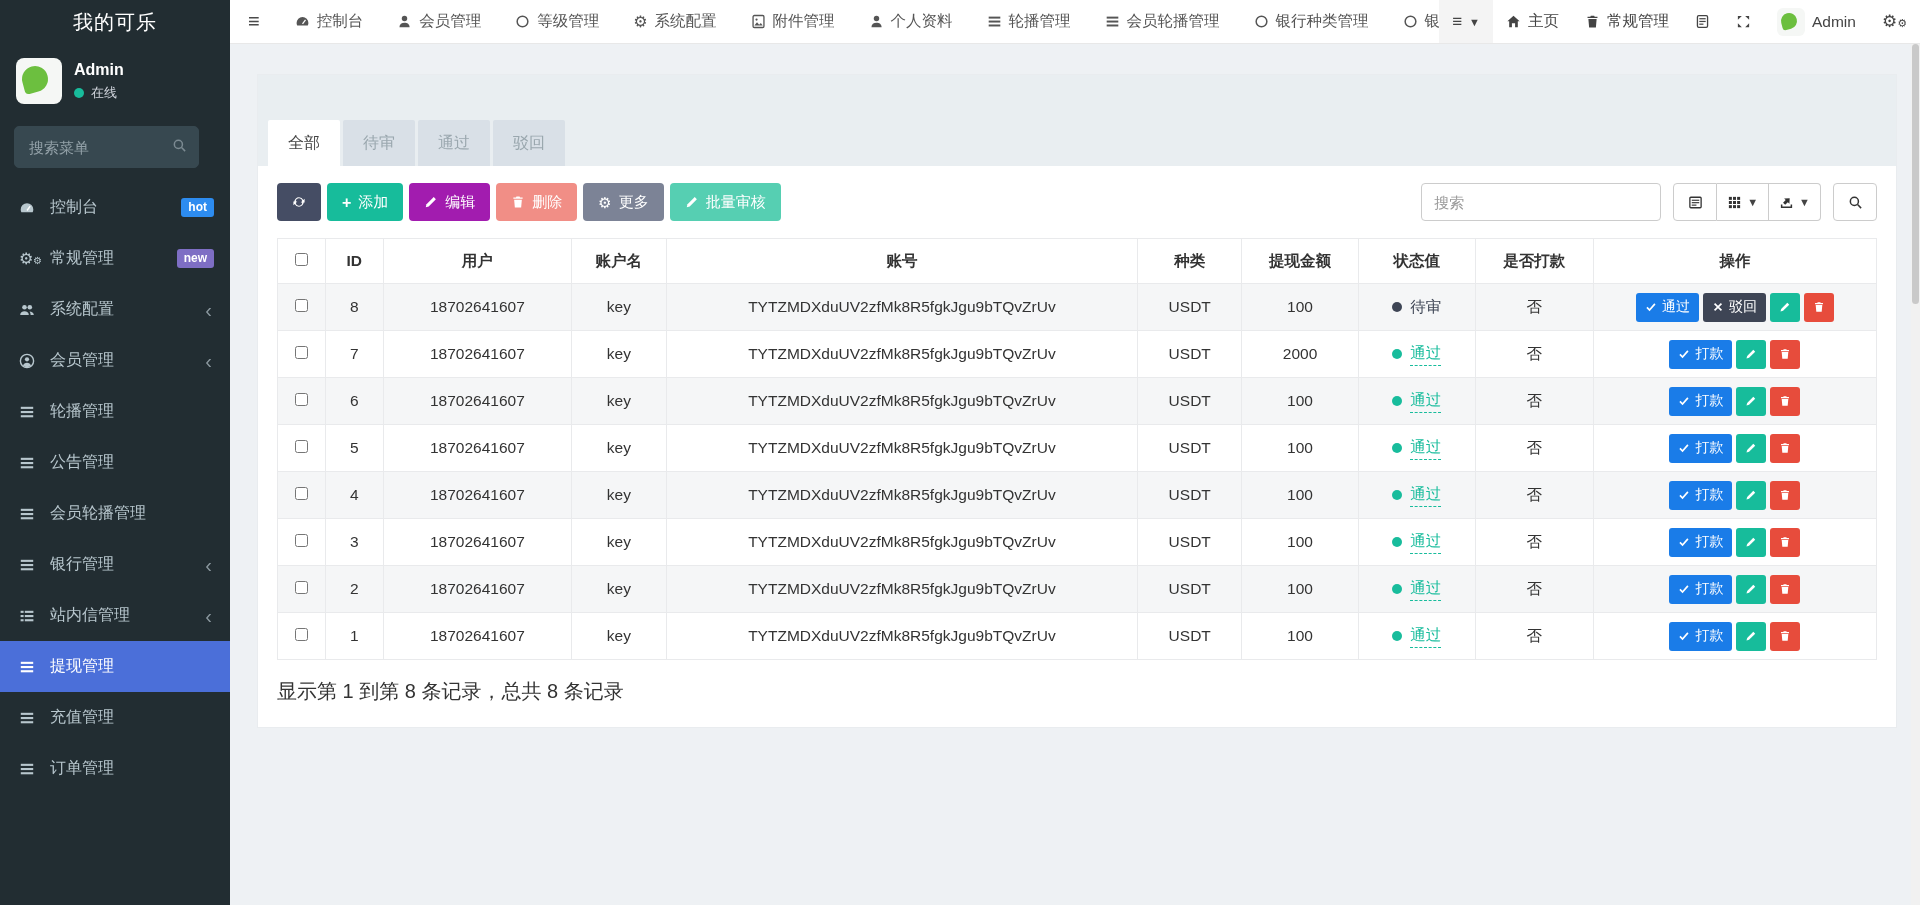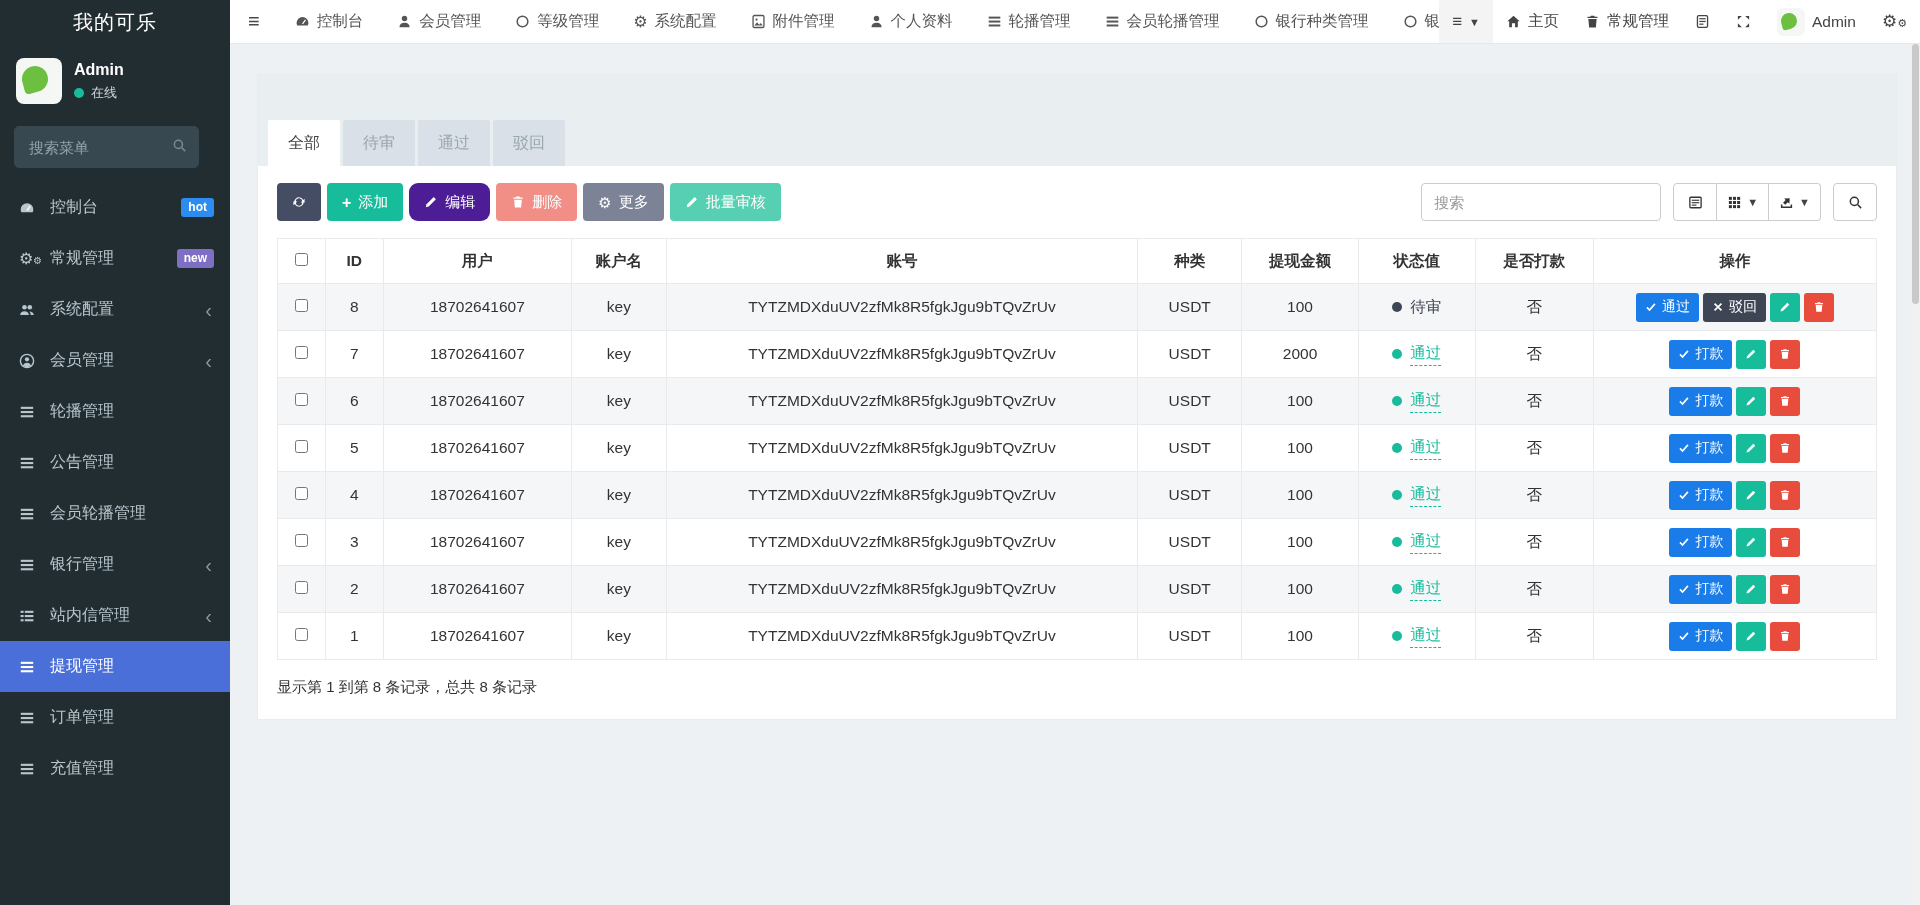--- a/index.html
+++ b/index.html
@@ -73,21 +73,21 @@
   #grid th, #grid td { border:1px solid #e9eaec; text-align:center; font-size:15.5px; color:#333; overflow:hidden; white-space:nowrap; }
   #grid th { height:45px; font-weight:bold; background:#fff; }
   #grid td { height:47px; }
   #grid tbody tr:nth-child(odd) td { background:#f5f6f7; }
   #grid tbody tr:nth-child(even) td { background:#fff; }
   .cell-actions { display:flex; justify-content:center; gap:4px; align-items:center; }
   .abtn { border:none; border-radius:3px; color:#fff; height:29px; padding:0 9px; font-size:14px; display:inline-flex; align-items:center; gap:5px; cursor:pointer; font-family:inherit; }
   .abtn .icon-svg { color:#fff; }
   .status-wrap { display:inline-flex; align-items:center; gap:8px; }
   .status-approved { border-bottom:1px dashed; padding-bottom:1px; }
-  #summary { margin-top:18px; font-size:15px; color:#333; }
+  #summary { margin-top:18px; font-size:20px; color:#333; }
 
   
   #pagescroll { position:absolute; right:0; top:44px; bottom:0; width:9px; background:#f1f1f1; z-index:6; }
   #pagescroll .thumb { position:absolute; top:0; left:1px; width:7px; height:260px; background:#c9c9c9; border-radius:4px; }
 </style>
 </head>
 <body>
 
 <div id="sidebar" style="background: rgb(34, 45, 50);">
   <div id="brand" style="background: rgb(34, 45, 50); text-align: center;">我的可乐</div>
@@ -217,31 +217,31 @@
         <span class="mi-label">提现管理</span>
       </li>
       <li class="menu-item">
         <span class="mi-icon">
           <svg width="16" height="16" viewBox="0 0 16 16" fill="currentColor" xmlns="http://www.w3.org/2000/svg">
             <rect x="1.8" y="2.8" width="12.4" height="2.1"></rect>
             <rect x="1.8" y="7" width="12.4" height="2.1"></rect>
             <rect x="1.8" y="11.2" width="12.4" height="2.1"></rect>
           </svg>
         </span>
-        <span class="mi-label">订单管理</span>
+        <span class="mi-label">充值管理</span>
       </li>
       <li class="menu-item">
         <span class="mi-icon">
           <svg width="16" height="16" viewBox="0 0 16 16" fill="currentColor" xmlns="http://www.w3.org/2000/svg">
             <rect x="1.8" y="2.8" width="12.4" height="2.1"></rect>
             <rect x="1.8" y="7" width="12.4" height="2.1"></rect>
             <rect x="1.8" y="11.2" width="12.4" height="2.1"></rect>
           </svg>
         </span>
-        <span class="mi-label">充值管理</span>
+        <span class="mi-label">订单管理</span>
       </li>
     </ul>
 </div>
 
 <div id="topnav">
   <div id="nav-toggle">≡</div>
   <div id="nav-items">
       <div class="nav-item">
         <span class="icon-svg">
           <svg width="15" height="15" viewBox="0 0 16 16" fill="currentColor" xmlns="http://www.w3.org/2000/svg">
@@ -392,21 +392,21 @@
                 <svg width="14" height="14" viewBox="0 0 16 16" fill="#fff" xmlns="http://www.w3.org/2000/svg">
                   <path d="M8 2.6a5.4 5.4 0 0 1 4.9 3.1l1.5-1.4v4.2H10l1.7-1.7A3.6 3.6 0 0 0 4.5 8H2.6A5.4 5.4 0 0 1 8 2.6z"></path>
                   <path d="M8 13.4a5.4 5.4 0 0 1-4.9-3.1l-1.5 1.4V7.5H6L4.3 9.2A3.6 3.6 0 0 0 11.5 8h1.9A5.4 5.4 0 0 1 8 13.4z"></path>
                 </svg>
               </span>
             </button>
             <button class="tbtn" style="background: rgb(23, 188, 155);">
               <span class="icon-svg"><span style="font-size:16px;line-height:1;font-weight:bold;color:#fff">+</span></span>
               <span>添加</span>
             </button>
-            <button class="tbtn" style="background: #4c1d95; border-radius: 9px;">
+            <button class="tbtn" style="background: #a21caf;">
               <span class="icon-svg">
                 <svg width="14" height="14" viewBox="0 0 16 16" fill="#fff" xmlns="http://www.w3.org/2000/svg">
                   <path d="M2 14l.9-3.4 8.2-8.2 2.5 2.5-8.2 8.2z"></path>
                 </svg>
               </span>
               <span>编辑</span>
             </button>
             <button class="tbtn" style="background: rgb(241, 142, 134);">
               <span class="icon-svg">
                 <svg width="14" height="14" viewBox="0 0 16 16" fill="#fff" xmlns="http://www.w3.org/2000/svg">

